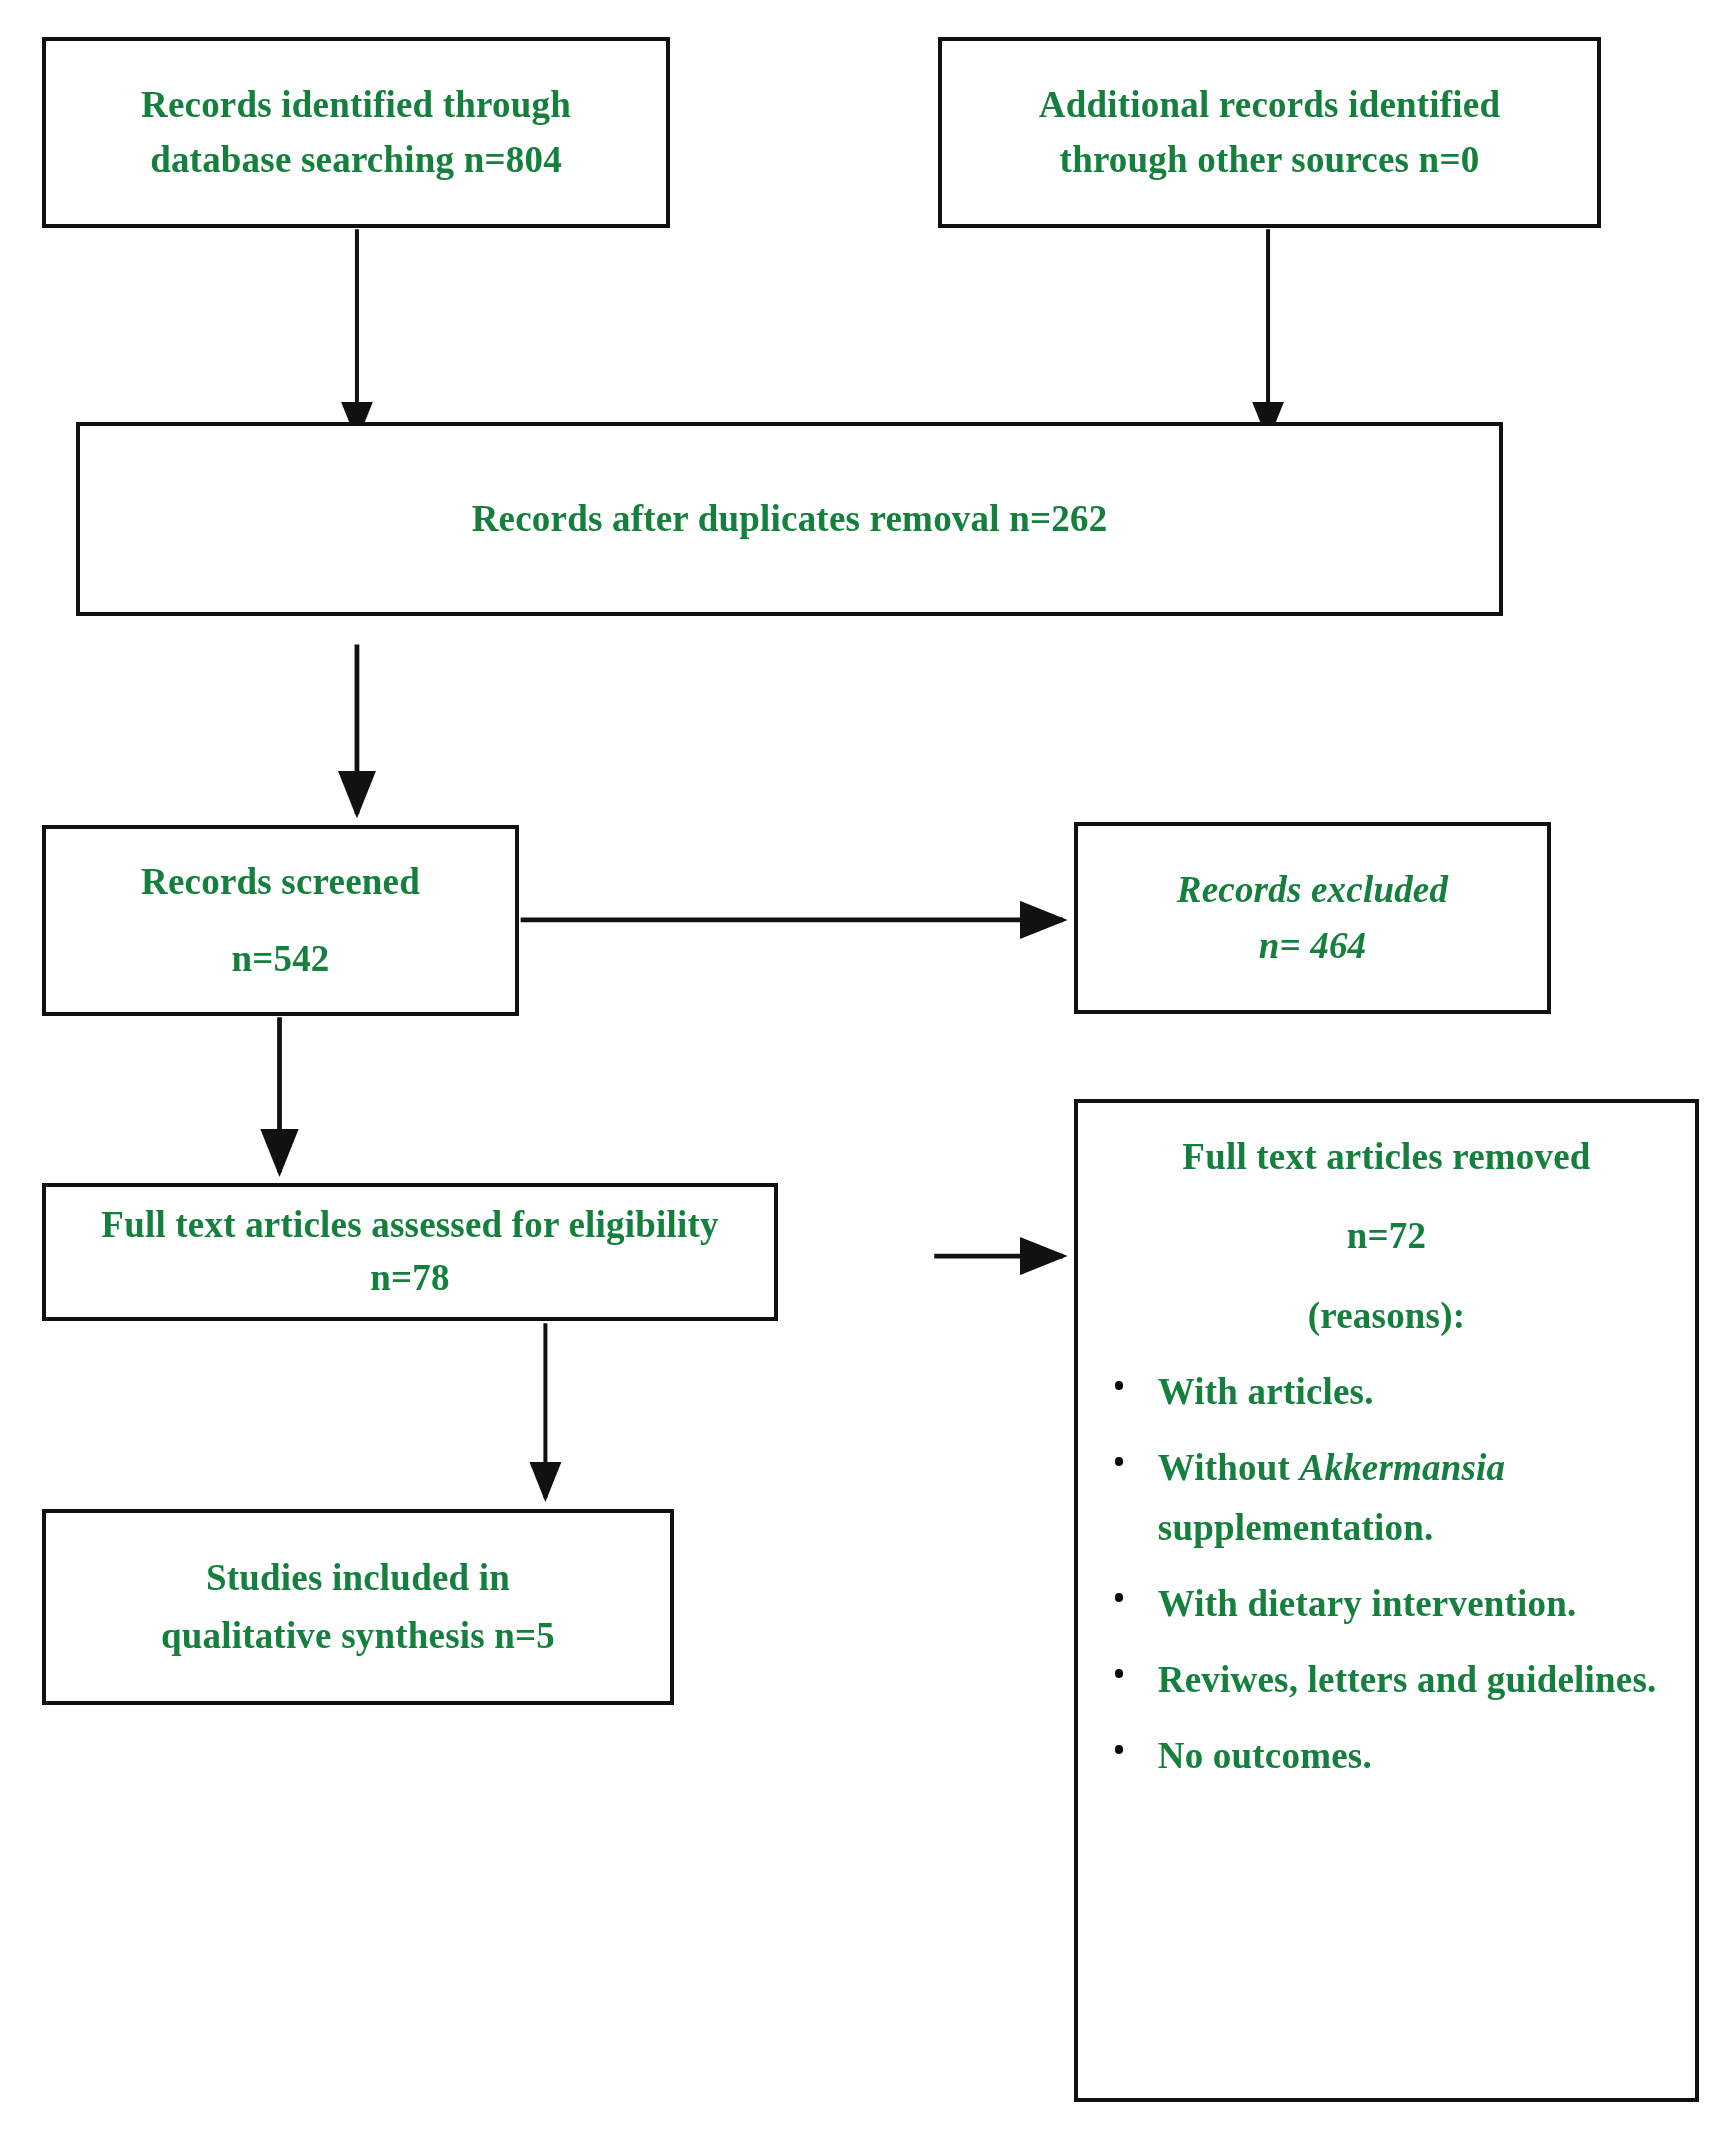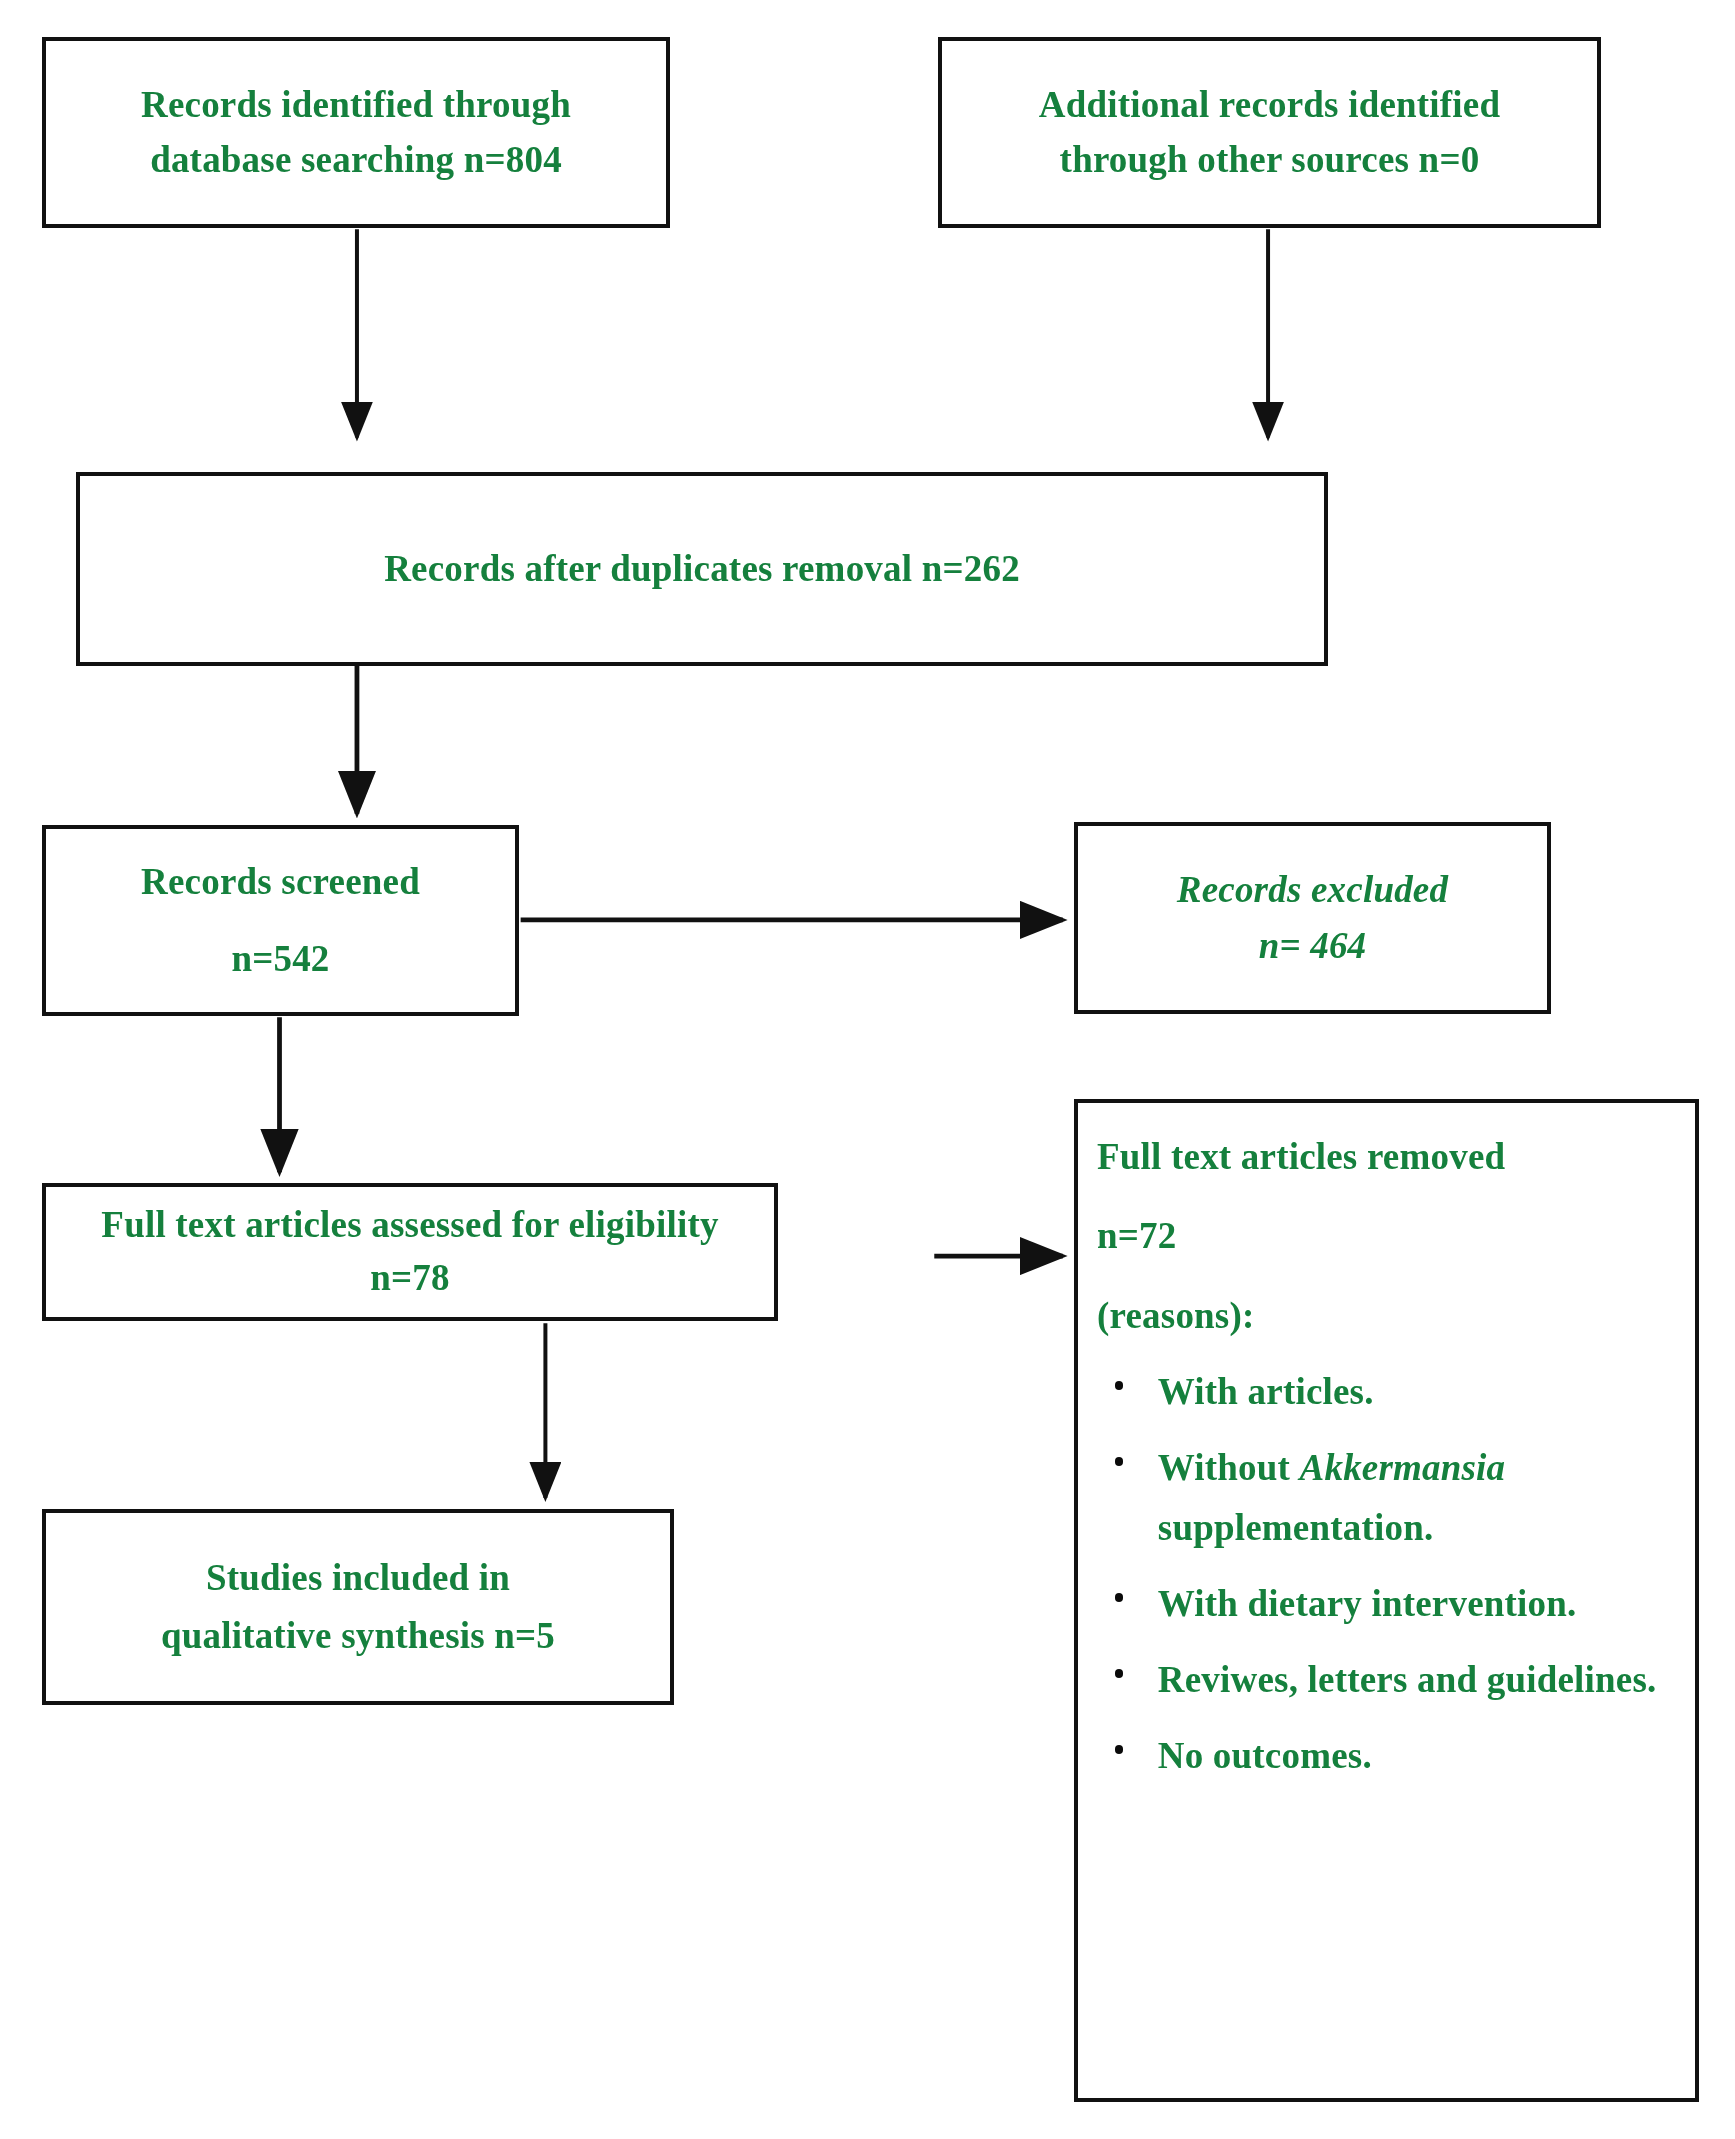--- a/index.html
+++ b/index.html
@@ -38,40 +38,40 @@
     letter-spacing: 0.2px;
   }
   .node .line {
     display: block;
     width: 100%;
   }
 
   
   #node-database   { left: 42px;   top: 37px;   width: 628px;  height: 191px; font-size: 37px; line-height: 1.48; }
   #node-other      { left: 938px; top: 37px;   width: 663px;  height: 191px; font-size: 37px; line-height: 1.48; }
-  #node-duplicates { left: 76px;   top: 472px;  width: 1252px; height: 194px; font-size: 37px; line-height: 1.45; }
+  #node-duplicates { left: 76px;   top: 422px;  width: 1427px; height: 194px; font-size: 37px; line-height: 1.45; }
   #node-screened   { left: 42px;   top: 825px; width: 477px;  height: 191px; font-size: 37px; line-height: 1.52; gap: 20px; }
   #node-excluded   { left: 1074px; top: 822px; width: 477px;  height: 192px; font-size: 37px; line-height: 1.52; font-style: italic; }
   #node-eligibility{ left: 42px;   top: 1183px; width: 736px; height: 138px; font-size: 37px; line-height: 1.42; }
   #node-included   { left: 42px;   top: 1509px; width: 632px;  height: 196px; font-size: 37px; line-height: 1.56; }
 
   
   #node-removed {
     left: 1074px;
     top: 1099px;
     width: 625px;
     height: 1003px;
     border: 4px solid #111111;
     display: block;
     padding: 32px 19px 16px 19px;
     font-size: 37px;
     text-align: left;
   }
   #node-removed .hdr {
-    text-align: left;
+    text-align: center;
     font-weight: bold;
     line-height: 1.2;
   }
   #node-removed .hdr .l1 { display: block; margin-bottom: 35px; }
   #node-removed .hdr .l2 { display: block; margin-bottom: 35px; }
   #node-removed .hdr .l3 { display: block; margin-bottom: 24px; }
 
   #reasons-list {
     list-style: none;
     margin: 0;

